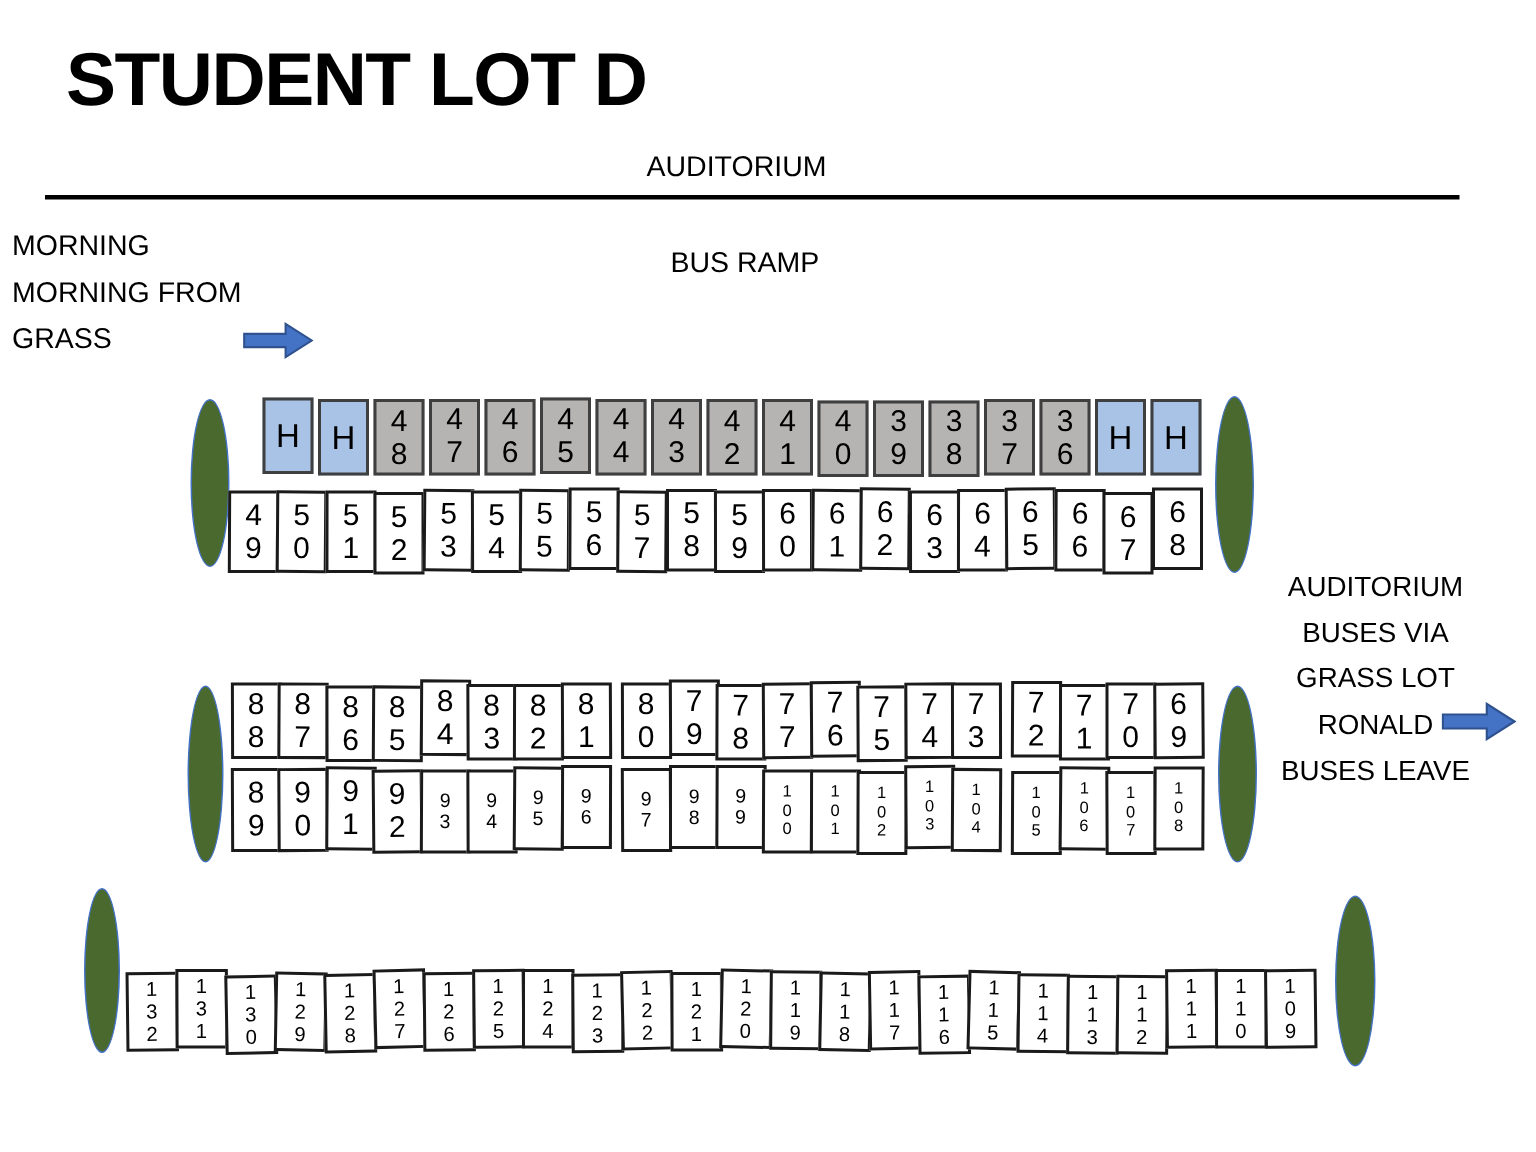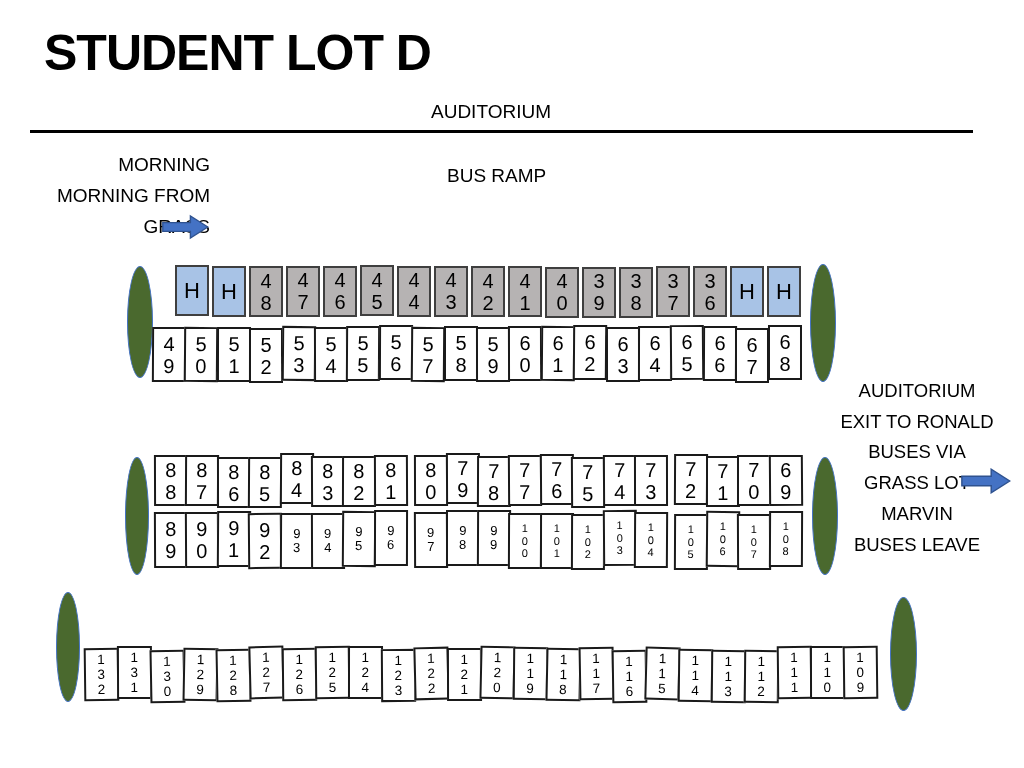--- a/index.html
+++ b/index.html
@@ -10,21 +10,21 @@
   .title{
     position:absolute;left:44px;top:24px;
     font-size:50px;font-weight:bold;letter-spacing:-1px;white-space:nowrap;
   }
   .lbl{position:absolute;font-size:19px;white-space:nowrap;}
   .auditorium{left:431px;top:101px;}
   .bus-ramp{left:447px;top:165px;}
   .divider{position:absolute;left:30px;top:130px;width:943px;height:0;border-top:3px solid #000;}
   .morning{
     position:absolute;left:8px;top:149px;width:202px;
-    font-size:19px;line-height:31px;text-align:right;
+    font-size:19px;line-height:31px;text-align:left;
   }
   .afternoon{
     position:absolute;left:826px;top:376px;width:182px;
     font-size:18.5px;line-height:30.7px;text-align:center;
   }
   .arrow{position:absolute;}
   .arrow-morning{left:162px;top:214px;width:47px;height:26px;}
   .arrow-afternoon{left:961px;top:468px;width:50px;height:26px;}
   .tree{
     position:absolute;border-radius:50%;
@@ -61,24 +61,23 @@
     <div>MORNING</div>
     <div>MORNING FROM</div>
     <div>GRASS</div>
   </div>
   <svg class="arrow arrow-morning" viewBox="0 0 48 25">
     <path d="M0.8 8 L29 8 L29 1.2 L46.8 12.5 L29 23.8 L29 17 L0.8 17 Z" style="fill:var(--arrow-fill,#4472c4);stroke:var(--arrow-border,#2f528f);stroke-width:1.4;"></path>
   </svg>
 
   <div class="afternoon">
     <div>AUDITORIUM</div>
-    <div>EXIT TO RONALD</div>
     <div>BUSES VIA</div>
     <div>GRASS LOT</div>
-    <div>MARVIN</div>
+    <div>RONALD</div>
     <div>BUSES LEAVE</div>
   </div>
   <svg class="arrow arrow-afternoon" viewBox="0 0 48 25">
     <path d="M0.8 8 L29 8 L29 1.2 L46.8 12.5 L29 23.8 L29 17 L0.8 17 Z" style="fill:var(--arrow-fill,#4472c4);stroke:var(--arrow-border,#2f528f);stroke-width:1.4;"></path>
   </svg>
 
   <div class="tree" style="left:127px;top:266px;width:26px;height:112px;"></div>
   <div class="tree" style="left:810px;top:264px;width:26px;height:118px;"></div>
   <div class="tree" style="left:125px;top:457px;width:24px;height:118px;"></div>
   <div class="tree" style="left:812px;top:457px;width:26px;height:118px;"></div>

